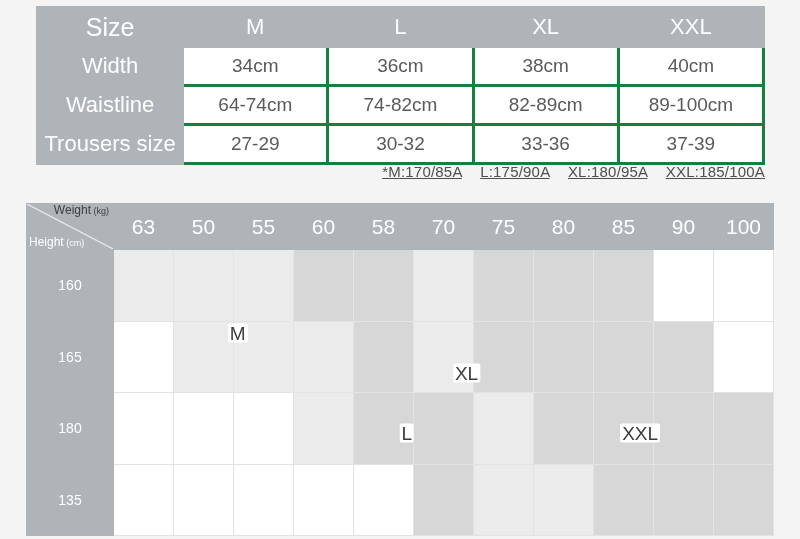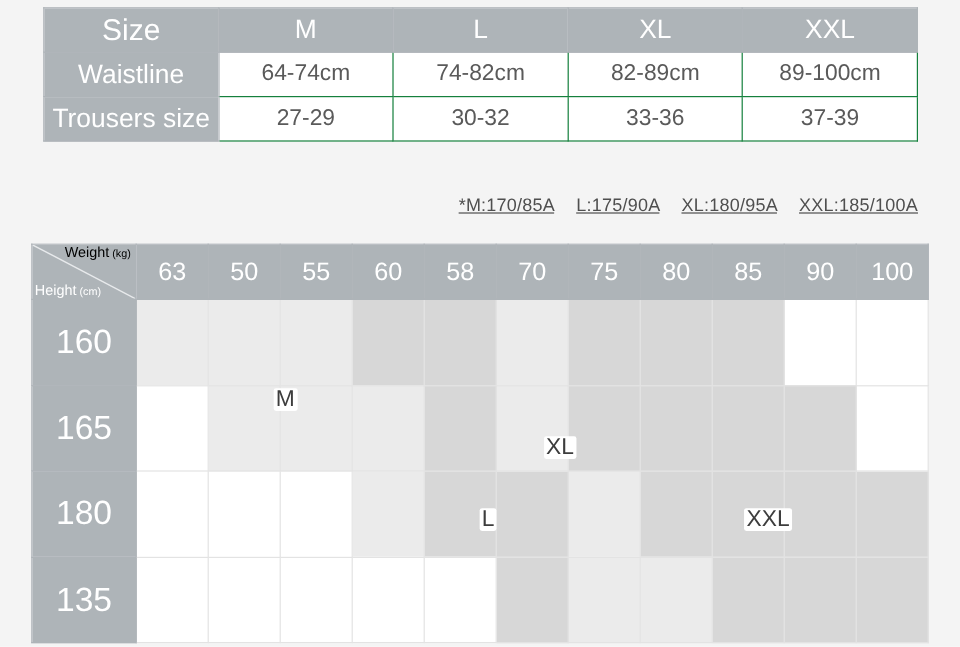--- a/index.html
+++ b/index.html
@@ -25,21 +25,21 @@
     border-collapse: collapse;
     table-layout: fixed;
   }
   #size-table td {
     height: 36px;
     text-align: center;
     vertical-align: middle;
     font-size: 19px;
     color: #5a5a5a;
     background: #ffffff;
-    border: 1px solid #15803d;
+    border: 3px solid #15803d;
     padding: 0;
     white-space: nowrap;
   }
   #size-table td.hdr {
     background: #aeb4b8;
     color: #ffffff;
     border-color: #aeb4b8;
   }
   #size-table td.rowlabel {
     background: #aeb4b8;
@@ -103,40 +103,40 @@
     background: #aeb4b8;
     border-color: #aeb4b8;
     color: #ffffff;
     font-size: 21px;
     height: 45px;
   }
   #matrix td.rowhdr {
     background: #aeb4b8;
     border-color: #aeb4b8;
     color: #ffffff;
-    font-size: 28px;
+    font-size: 14px;
     width: 86px;
   }
   #matrix td.c-w { background: #ffffff; }
   #matrix td.c-l { background: #ebebeb; }
   #matrix td.c-d { background: #d7d7d7; }
 
   
   .diag {
     position: absolute;
     left: 0; top: 0;
     width: 100%; height: 100%;
   }
   .diag line { stroke: #e8eaec; stroke-width: 1.2; }
   .corner-weight {
     position: absolute;
     right: 4px;
     top: 0px;
     font-size: 12px;
-    color: #000000;
+    color: #404040;
     line-height: 12px;
     white-space: nowrap;
   }
   .corner-weight .unit { font-size: 9px; }
   .corner-height {
     position: absolute;
     left: 2px;
     bottom: 0px;
     font-size: 12px;
     color: #ffffff;
@@ -165,20 +165,27 @@
 <body>
 
 <table id="size-table">
   <tbody>
     <tr>
       <td class="corner">Size</td>
       <td class="hdr sz">M</td>
       <td class="hdr sz">L</td>
       <td class="hdr sz">XL</td>
       <td class="hdr sz">XXL</td>
+    </tr>
+    <tr>
+      <td class="rowlabel">Width</td>
+      <td>34cm</td>
+      <td>36cm</td>
+      <td>38cm</td>
+      <td>40cm</td>
     </tr>
     <tr>
       <td class="rowlabel">Waistline</td>
       <td>64-74cm</td>
       <td>74-82cm</td>
       <td>82-89cm</td>
       <td>89-100cm</td>
     </tr>
     <tr>
       <td class="rowlabel">Trousers size</td>

